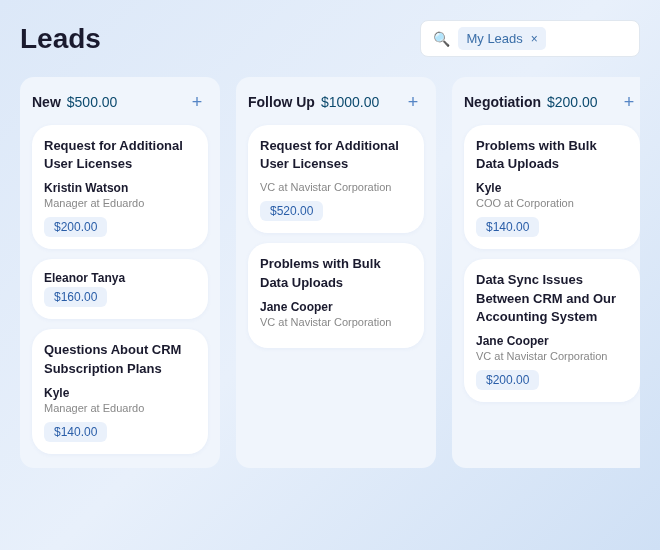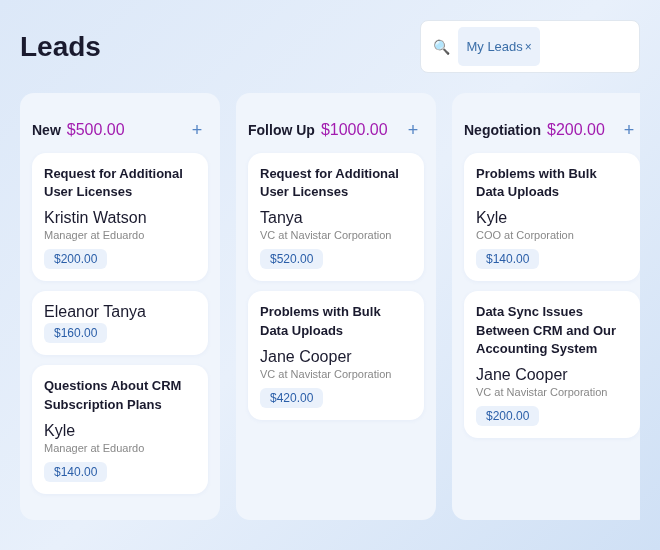--- a/index.html
+++ b/index.html
@@ -35,91 +35,91 @@
     }
     .search-icon {
       color: #888;
       font-size: 14px;
     }
     .filter-tag {
       display: flex;
       align-items: center;
       background: #eaf1fb;
       border-radius: 5px;
-      padding: 12px 8px;
+      padding: 4px 8px;
       font-size: 13px;
       color: #3a6ea8;
-      gap: 2px;
+      gap: 8px;
     }
     .filter-tag-close {
       cursor: pointer;
       font-size: 12px;
       color: #3a6ea8;
     }
     .columns-container {
       display: flex;
       gap: 16px;
       overflow-x: auto;
     }
     .column {
       background: #f0f5fc;
       border-radius: 14px;
-      padding: 26px 12px;
+      padding: 14px 12px;
       width: 200px;
       min-width: 200px;
       flex-shrink: 0;
     }
     .column-header {
       display: flex;
       align-items: center;
       justify-content: space-between;
       margin-bottom: 12px;
     }
     .column-title {
       font-size: 14px;
       font-weight: 600;
       color: #1a1a2e;
     }
     .column-amount {
-      font-size: 16px;
-      color: #a21caf;
+      font-size: 14px;
+      color: #0c4a6e;
       font-weight: 500;
       text-align: right;
     }
     .column-add {
       background: none;
       border: none;
       cursor: pointer;
       font-size: 18px;
       color: #5585c5;
       display: flex;
       align-items: center;
       justify-content: center;
       width: 22px;
       height: 22px;
       border-radius: 5px;
     }
     .card {
       background: #fff;
-      border-radius: 14px;
+      border-radius: 20px;
       padding: 12px;
       margin-bottom: 10px;
       box-shadow: 0 1px 4px rgba(60,100,180,0.06);
     }
     .card:last-child { margin-bottom: 0; }
     .card-title {
       font-size: 13px;
       font-weight: 600;
       color: #1a1a2e;
       margin-bottom: 8px;
       line-height: 1.4;
     }
     .card-person {
-      font-size: 16px;
-      font-weight: 400;
+      font-size: 12px;
+      font-weight: 700;
       color: #1a1a2e;
       margin-bottom: 2px;
     }
     .card-role {
       font-size: 11px;
       color: #888;
       margin-bottom: 8px;
     }
     .card-amount-badge {
       display: inline-block;
@@ -180,29 +180,27 @@
     <div class="column">
       <div class="column-header">
         <div class="col-header-row">
           <span class="column-title">Follow Up</span>
           <span class="column-amount">$1000.00</span>
         </div>
         <button class="column-add">+</button>
       </div>
       <div class="card">
         <div class="card-title">Request for Additional User Licenses</div>
-        <div class="card-person">Tanya</div>
         <div class="card-role">VC at Navistar Corporation</div>
         <div><span class="card-amount-badge">$520.00</span></div>
       </div>
       <div class="card">
         <div class="card-title">Problems with Bulk Data Uploads</div>
         <div class="card-person">Jane Cooper</div>
         <div class="card-role">VC at Navistar Corporation</div>
-        <div><span class="card-amount-badge">$420.00</span></div>
       </div>
     </div>
     <div class="column">
       <div class="column-header">
         <div class="col-header-row">
           <span class="column-title">Negotiation</span>
           <span class="column-amount">$200.00</span>
         </div>
         <button class="column-add">+</button>
       </div>

